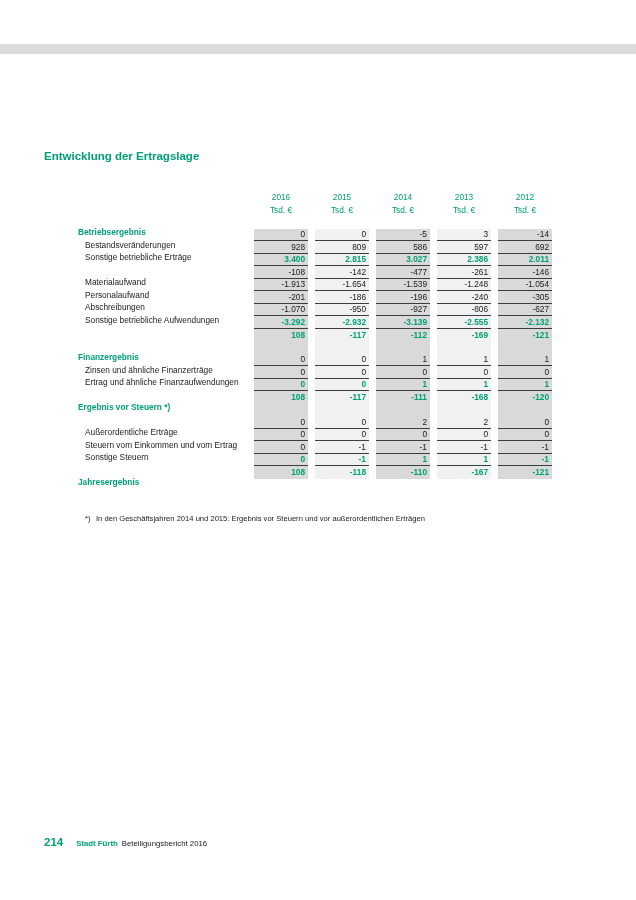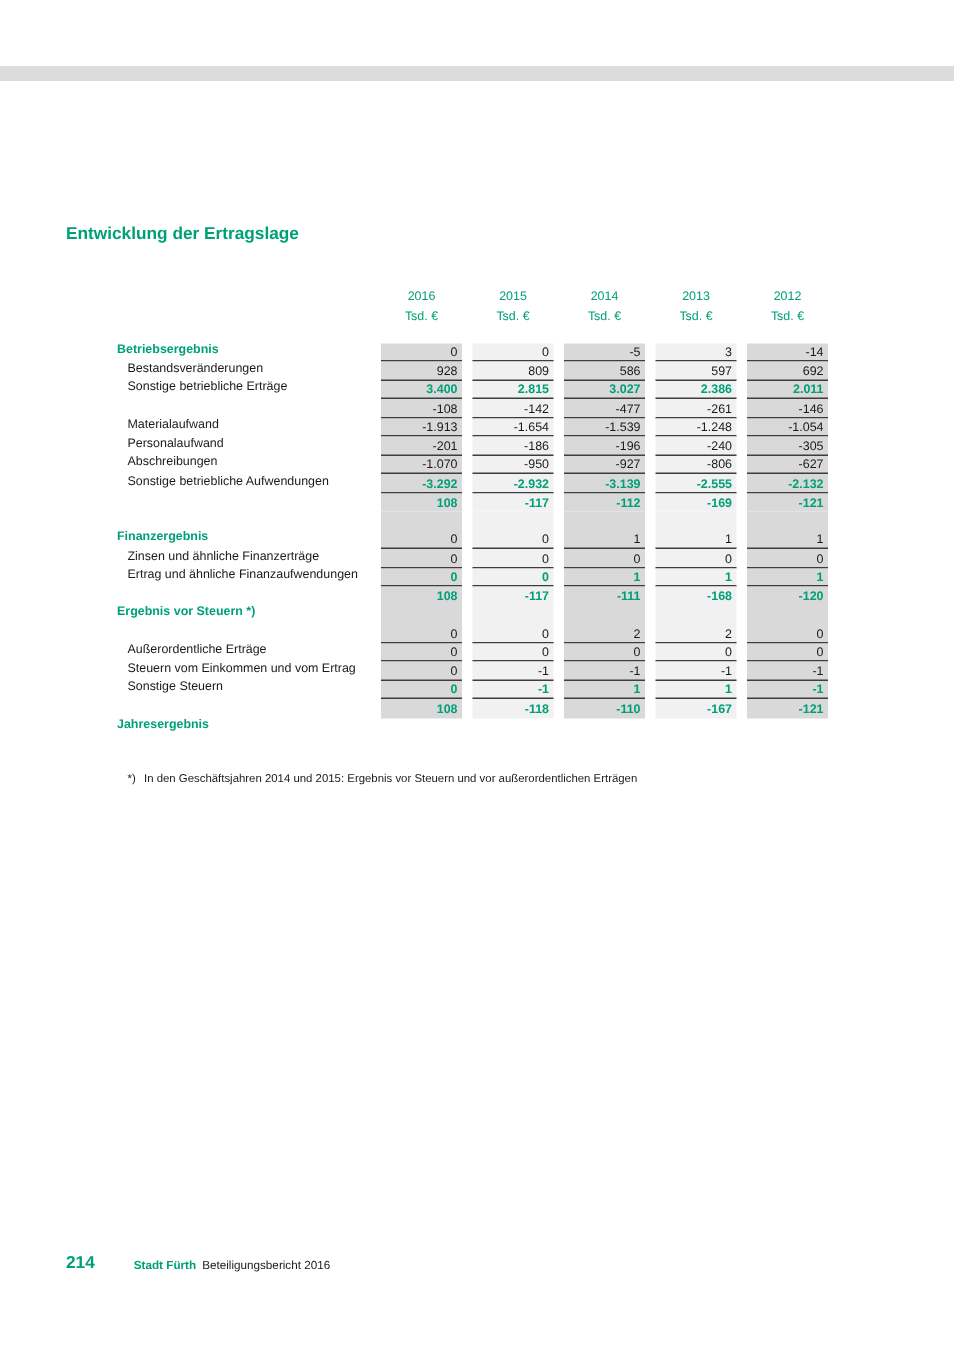--- a/index.html
+++ b/index.html
@@ -25,21 +25,21 @@
   .bg.c1, .bg.c3 { background:#f1f1f1; }
   .bordered { border-bottom:1px solid #3d3d3d; }
   .topline { border-top:1px solid #3d3d3d; }
   .subtotal .cell, .total .cell { color:#00A077; font-weight:bold; }
 
   .footnote { position:absolute; left:85px; top:514px; font-size:7.6px; display:flex; color:#1a1a1a; }
   .footnote .marker { width:11px; }
 
   .footer { position:absolute; left:44px; top:836px; display:flex; align-items:flex-end; }
   .footer .pagenum { font-size:11.5px; font-weight:bold; color:#00A077; }
-  .footer .publisher { font-size:7.8px; font-weight:bold; color:#00A077; margin-left:26px; }
+  .footer .publisher { font-size:7.8px; font-weight:bold; color:#00A077; margin-left:13px; }
   .footer .report { font-size:7.8px; color:#1a1a1a; margin-left:4px; }
 </style>
 </head>
 <body>
 
 <div class="page">
   <div class="topbar"></div>
 
   <div class="title">Entwicklung der Ertragslage</div>
 

